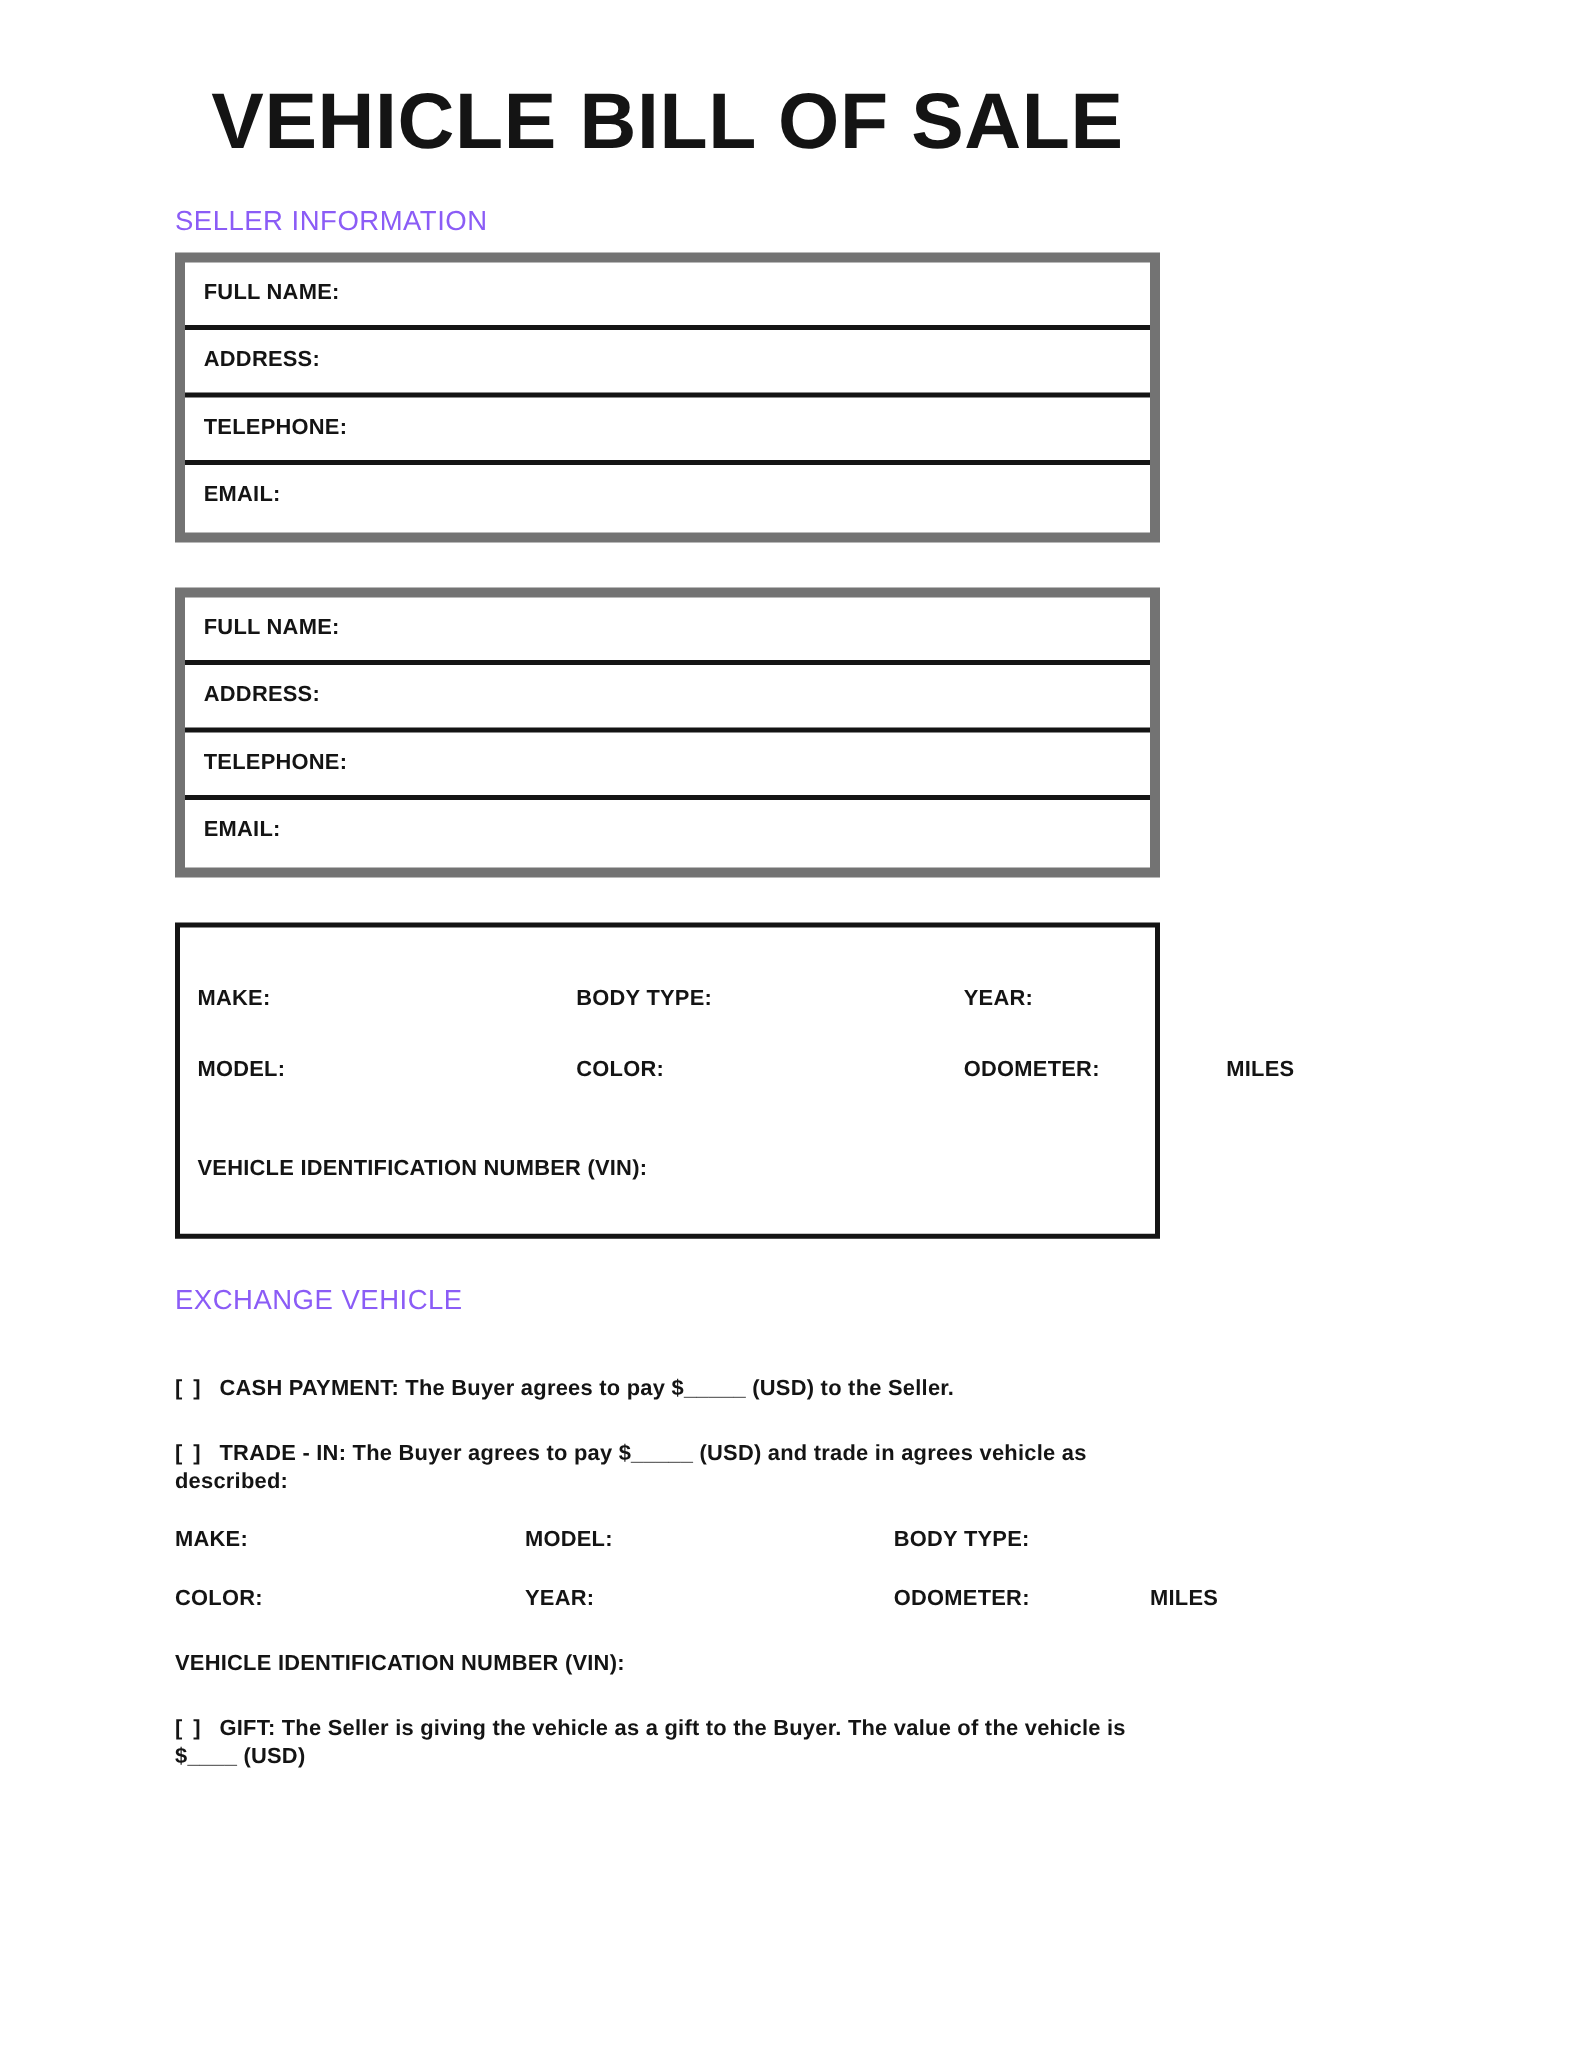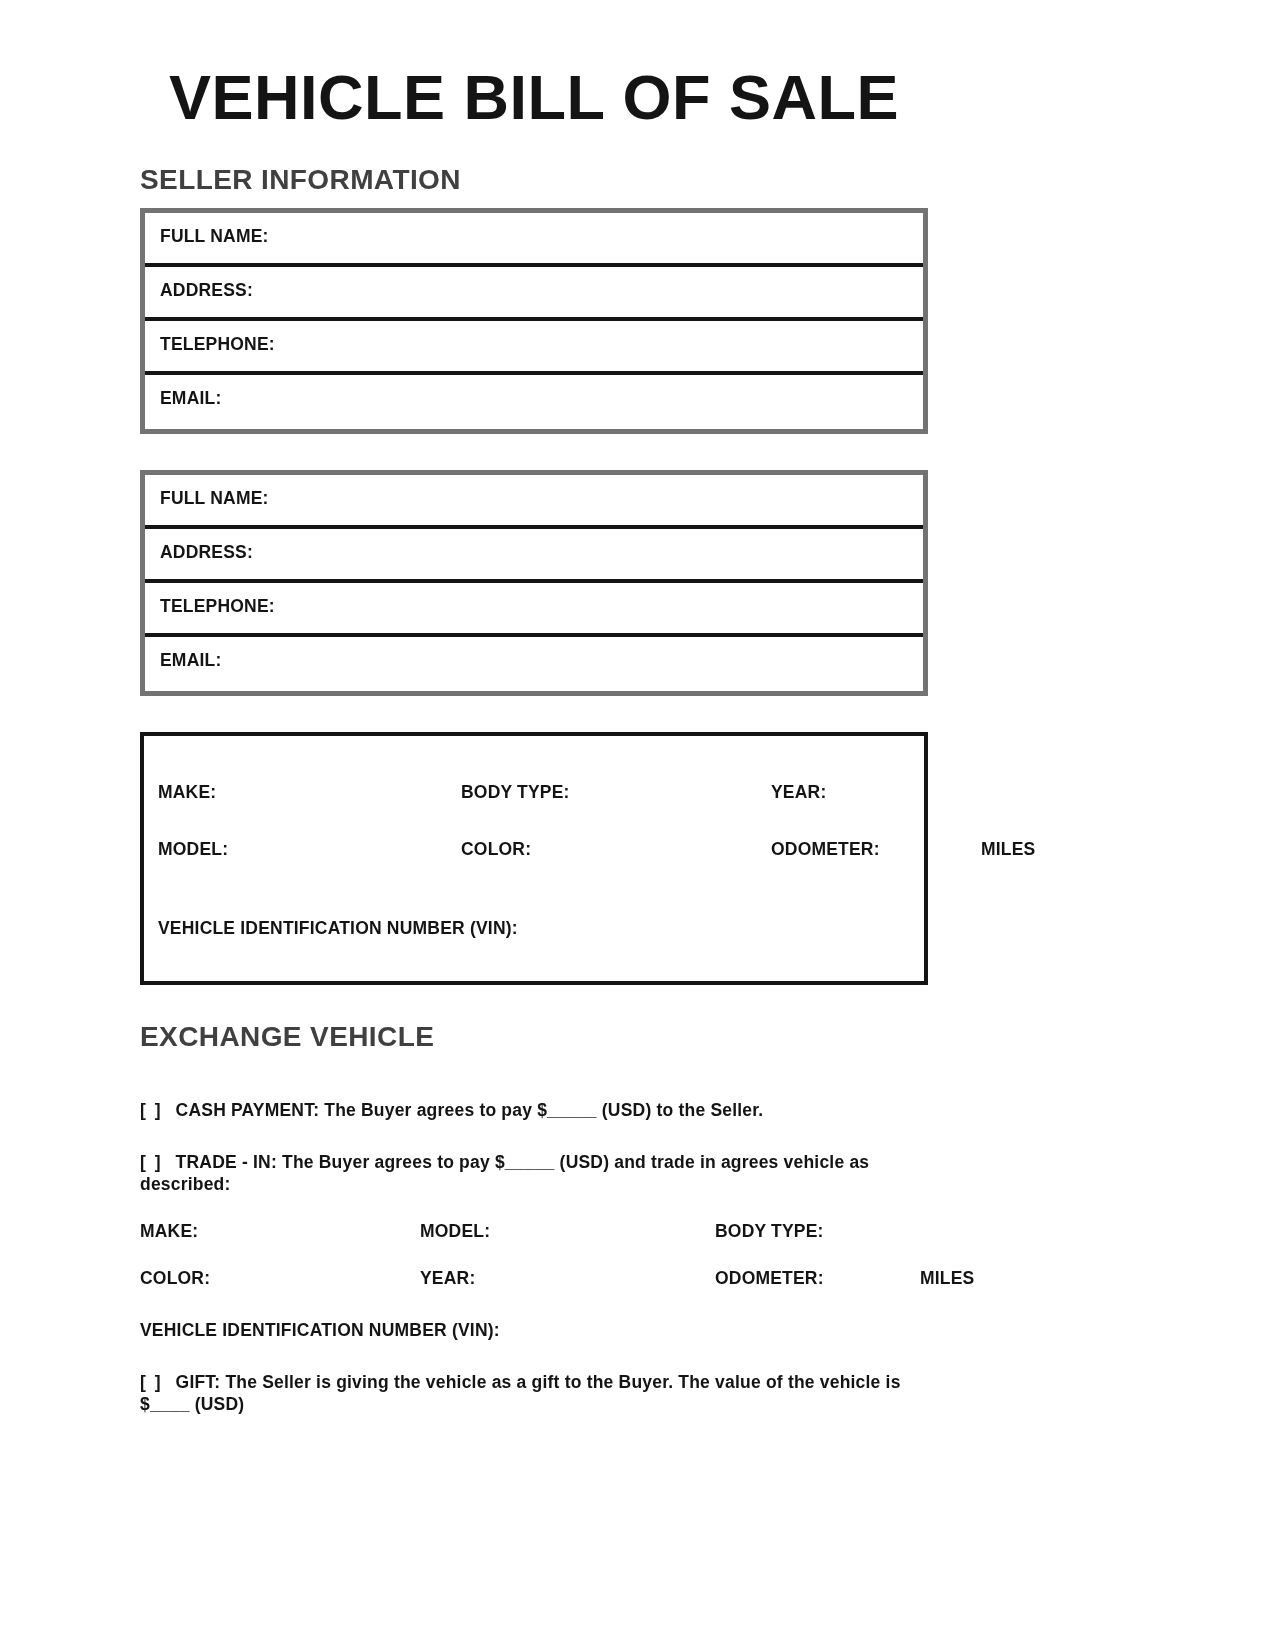--- a/index.html
+++ b/index.html
@@ -20,28 +20,28 @@
     font-size: 63px;
     font-weight: 900;
     letter-spacing: 0.5px;
     text-align: center;
     line-height: 1.05;
     margin-bottom: 34px;
     color: #141414;
   }
   .section { margin-bottom: 36px; }
   .section-heading {
-    font-size: 28px;
-    font-weight: 700;
+    font-size: 22px;
+    font-weight: 400;
     letter-spacing: 0.4px;
     margin-bottom: 12px;
-    color: #404040;
+    color: #8b5cf6;
   }
   .field-box {
-    border: 5px solid #737373;
+    border: 8px solid #737373;
     background: #ffffff;
   }
   .field-row {
     height: 54px;
     padding: 13px 0 0 15px;
     border-bottom: 4px solid #141414;
     font-size: 17.5px;
     font-weight: 700;
     letter-spacing: 0.2px;
   }

